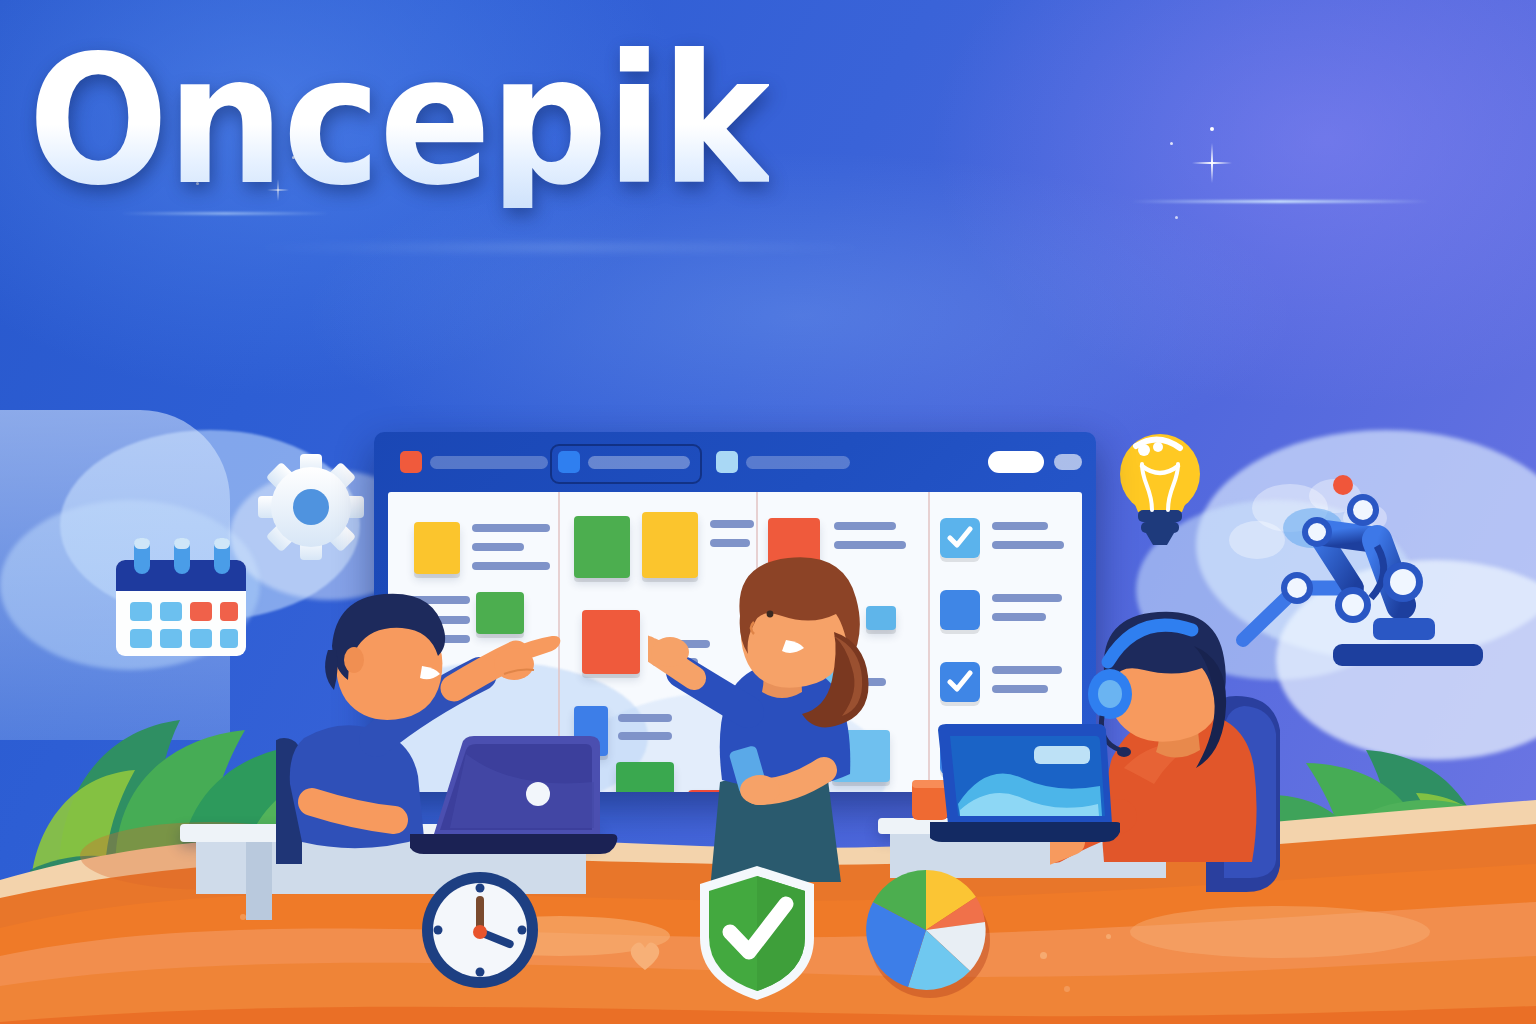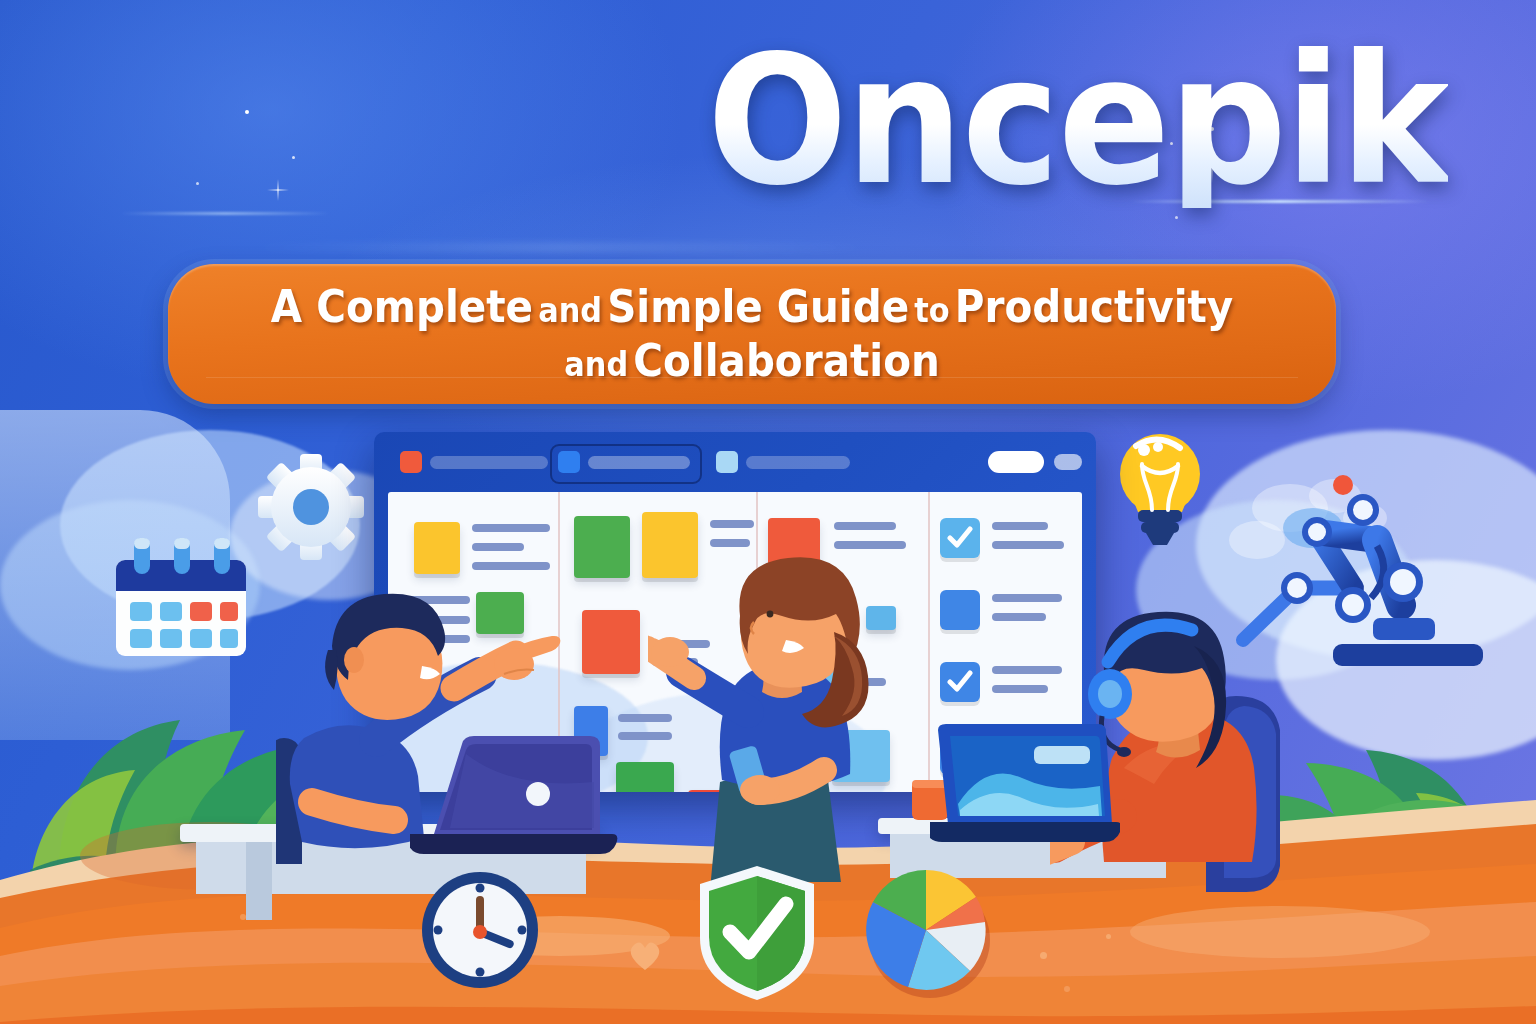--- a/index.html
+++ b/index.html
@@ -21,21 +21,21 @@
   .star{position:absolute;background:#fff;border-radius:50%;filter:blur(.4px);}
   .star4{position:absolute;width:40px;height:40px;}
   .star4:before,.star4:after{content:"";position:absolute;background:linear-gradient(90deg,rgba(255,255,255,0),#fff,rgba(255,255,255,0));}
   .star4:before{left:0;top:19px;width:40px;height:2px;}
   .star4:after{left:19px;top:0;width:2px;height:40px;background:linear-gradient(180deg,rgba(255,255,255,0),#fff,rgba(255,255,255,0));}
 
   
   .cloud{position:absolute;border-radius:50%;background:rgba(255,255,255,.22);filter:blur(2px);}
 
   
-  #title-wrap{position:absolute;left:0;top:34px;width:1476px;text-align:right;}
+  #title-wrap{position:absolute;left:0;top:34px;width:1476px;text-align:left;}
   #brand-title{
     display:inline-block;
     font-family:"DejaVu Sans",sans-serif;
     font-weight:bold;
     font-size:178px;
     line-height:.98;
     letter-spacing:-2px;
     transform:scaleX(.93);
     background:linear-gradient(180deg,#ffffff 0%,#ffffff 52%,#e6f1ff 74%,#cfe2fb 100%);
     -webkit-background-clip:text;background-clip:text;color:transparent;
@@ -116,33 +116,20 @@
   <div class="star" style="left:1210px;top:127px;width:4px;height:4px;"></div>
   <div class="star" style="left:1170px;top:142px;width:3px;height:3px;opacity:.8;"></div>
   <div class="star" style="left:1175px;top:216px;width:3px;height:3px;opacity:.7;"></div>
   <div class="star4" style="left:1192px;top:143px;"></div>
   <div class="star4" style="left:258px;top:170px;transform:scale(.55);"></div>
 
   <div id="title-wrap">
     <span id="brand-title">Oncepik</span>
   </div>
 
-  <div id="subtitle-banner">
-    <div class="sub-line">
-      <span class="big">A Complete</span>
-      <span class="sm">and</span>
-      <span class="big">Simple Guide</span>
-      <span class="sm">to</span>
-      <span class="big">Productivity</span>
-    </div>
-    <div class="sub-line" style="margin-top:6px;">
-      <span class="sm">and</span>
-      <span class="big">Collaboration</span>
-    </div>
-  </div>
 
   <div class="cloud" style="left:60px;top:430px;width:300px;height:190px;background:rgba(200,225,255,.55);filter:blur(1px);"></div>
   <div class="cloud" style="left:0px;top:500px;width:260px;height:170px;background:rgba(175,210,250,.50);"></div>
   <div class="cloud" style="right:-40px;top:430px;width:380px;height:230px;background:rgba(225,238,255,.65);"></div>
   <div class="cloud" style="right:120px;top:500px;width:280px;height:180px;background:rgba(205,228,252,.55);"></div>
   <div class="cloud" style="right:-60px;top:560px;width:320px;height:200px;background:rgba(238,246,255,.7);"></div>
   <div class="cloud" style="left:230px;top:470px;width:200px;height:130px;background:rgba(235,244,255,.45);"></div>
 
   <div class="shape" style="left:0;top:410px;width:230px;height:330px;background:linear-gradient(180deg,rgba(220,235,255,.55),rgba(200,225,252,.25));border-radius:0 90px 0 0;"></div>
 

